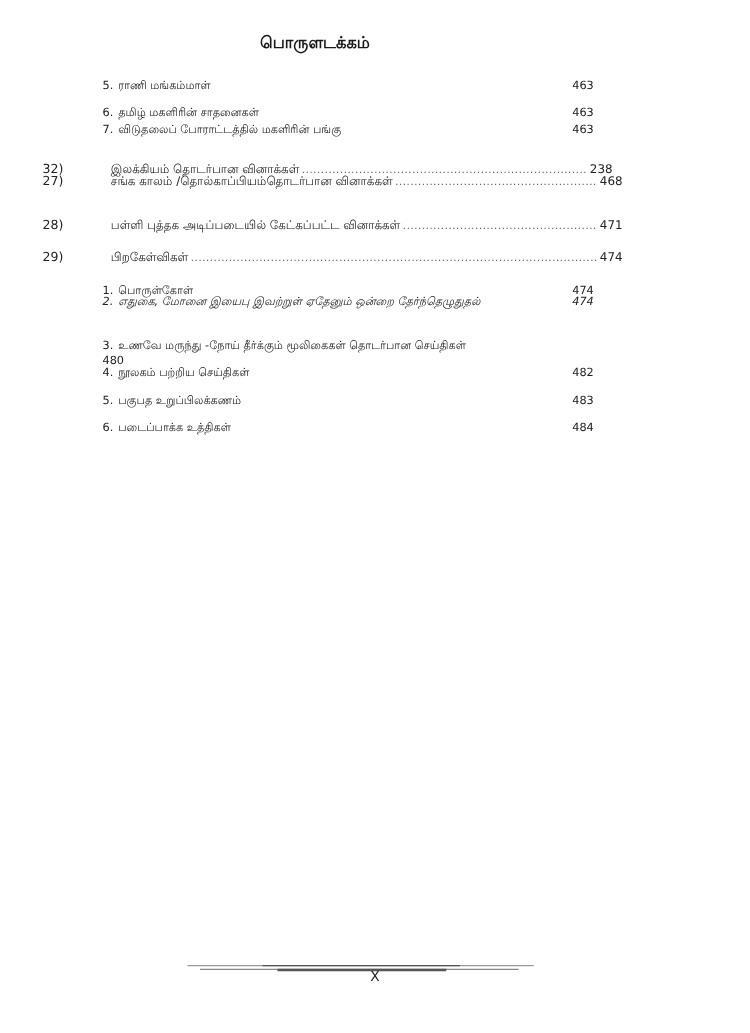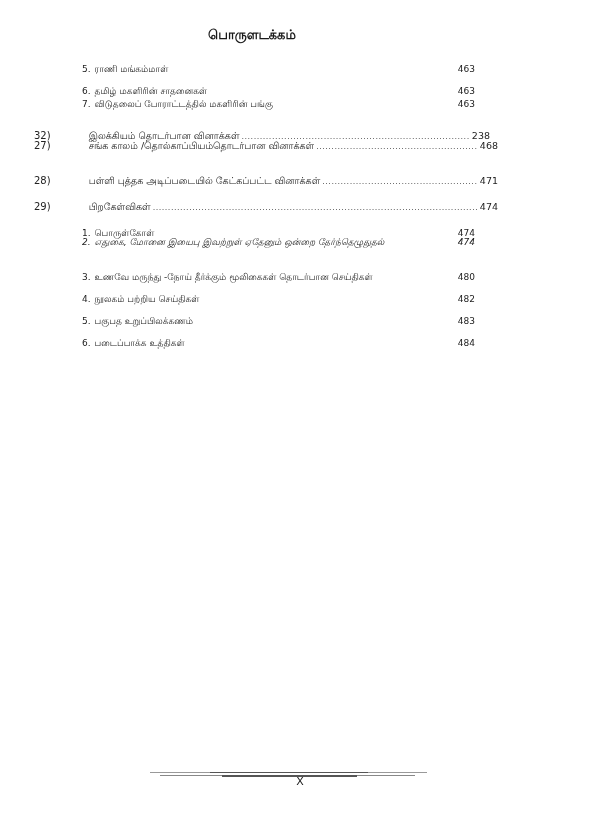--- a/index.html
+++ b/index.html
@@ -86,21 +86,21 @@
 </div>
 
 <div class="sub-item" style="top:227px;">
   <span><span class="num">1.</span><span>பொருள்கோள்</span></span>
   <span class="page">474</span>
 </div>
 <div class="sub-item" style="top:236px;font-style:italic;">
   <span><span class="num">2.</span><span>எதுகை, மோனை இயைபு இவற்றுள் ஏதேனும் ஒன்றை தேர்ந்தெழுதுதல்</span></span>
   <span class="page">474</span>
 </div>
-<div class="sub-item" style="top:271px;">
+<div class="sub-item" style="top:271px;flex-direction:column;">
   <span><span class="num">3.</span><span>உணவே மருந்து -நோய் தீர்க்கும் மூலிகைகள் தொடர்பான செய்திகள்</span></span>
   <span class="page">480</span>
 </div>
 <div class="sub-item" style="top:293px;">
   <span><span class="num">4.</span><span>நூலகம் பற்றிய செய்திகள்</span></span>
   <span class="page">482</span>
 </div>
 <div class="sub-item" style="top:315px;">
   <span><span class="num">5.</span><span>பகுபத உறுப்பிலக்கணம்</span></span>
   <span class="page">483</span>

